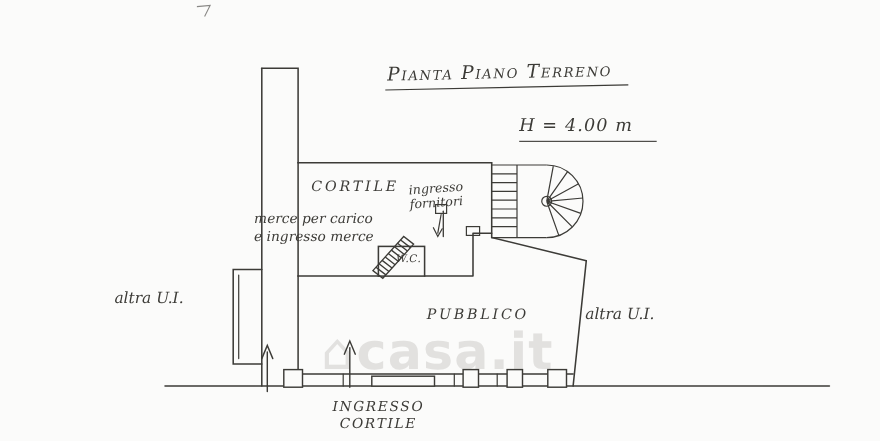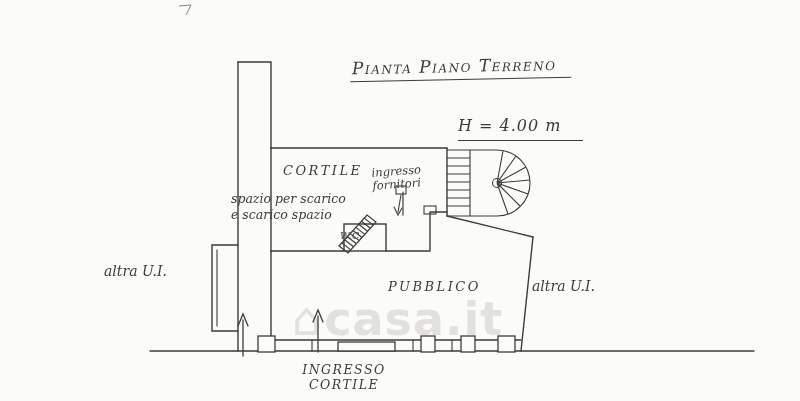--- a/index.html
+++ b/index.html
@@ -17,26 +17,26 @@
     position:absolute; font-style:italic; white-space:nowrap;
     color:var(--ink,#3c3b37); line-height:1.2;
   }
   .title {
     left:350px; top:56px; font-size:17px; font-variant:small-caps;
     letter-spacing:1.5px; padding:0 14px 3px 2px;
     border-bottom:1.5px solid var(--ink,#3c3b37);
     transform:rotate(-1.2deg);
   }
   .height-note {
-    left:458px; top:104px; font-size:16px; letter-spacing:1px;
-    padding:0 22px 5px 0; border-bottom:1.4px solid var(--ink,#3c3b37);margin-top:12px;
+    left:472px; top:104px; font-size:16px; letter-spacing:1px;
+    padding:0 22px 5px 0; border-bottom:1.4px solid var(--ink,#3c3b37);
   }
   .cortile   { left:283px; top:163px; font-size:13px; font-variant:small-caps; letter-spacing:2.5px; }
   .negozio   { left:388px; top:279px; font-size:13px; font-variant:small-caps; letter-spacing:2.5px; }
-  .wc        { left:324px; top:230px; width:55px; font-size:9.5px; text-align:center; letter-spacing:0.5px; }
+  .wc        { left:344px; top:230px; width:55px; font-size:9.5px; text-align:center; letter-spacing:0.5px; }
   .supplier  { left:372px; top:165px; font-size:11.5px; transform:rotate(-4deg); line-height:1.15; }
   .loading   { left:231px; top:191px; font-size:12.5px; line-height:1.25; }
   .altra-l   { left:104px; top:263px; font-size:14px; }
   .altra-r   { left:532px; top:278px; font-size:14px; }
   .entrance  { left:296px; top:362px; width:96px; font-size:12.5px; font-variant:small-caps;
                letter-spacing:1.5px; text-align:center; line-height:1.2; }
   .watermark {
     position:absolute; left:292px; top:282px; font-size:46px;
     font-family:"DejaVu Sans", sans-serif; font-weight:bold;
     color:var(--watermark,#e0e0df); letter-spacing:1px; font-style:normal;margin-top:10px;
@@ -130,22 +130,22 @@
   <div class="lbl cortile">CORTILE</div>
   <div class="lbl negozio">PUBBLICO</div>
   <div class="lbl wc">W.C.</div>
 
   <div class="lbl supplier">
     <div>ingresso</div>
     <div>fornitori</div>
   </div>
 
   <div class="lbl loading">
-    <div>spazio per scarico</div>
-    <div>e scarico spazio</div>
+    <div>merce per carico</div>
+    <div>e ingresso merce</div>
   </div>
 
   <div class="lbl altra-l">altra U.I.</div>
   <div class="lbl altra-r">altra U.I.</div>
 
   <div class="lbl entrance">
     <div>INGRESSO</div>
     <div>CORTILE</div>
   </div>
 

